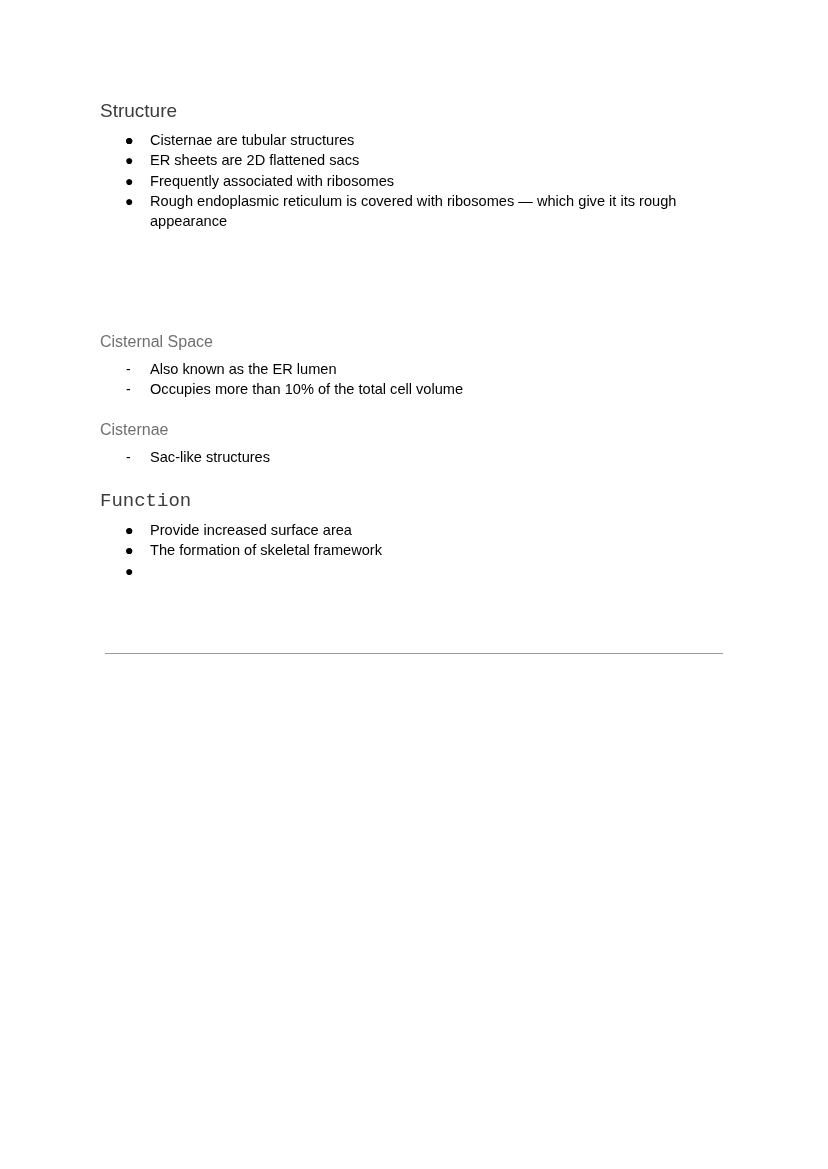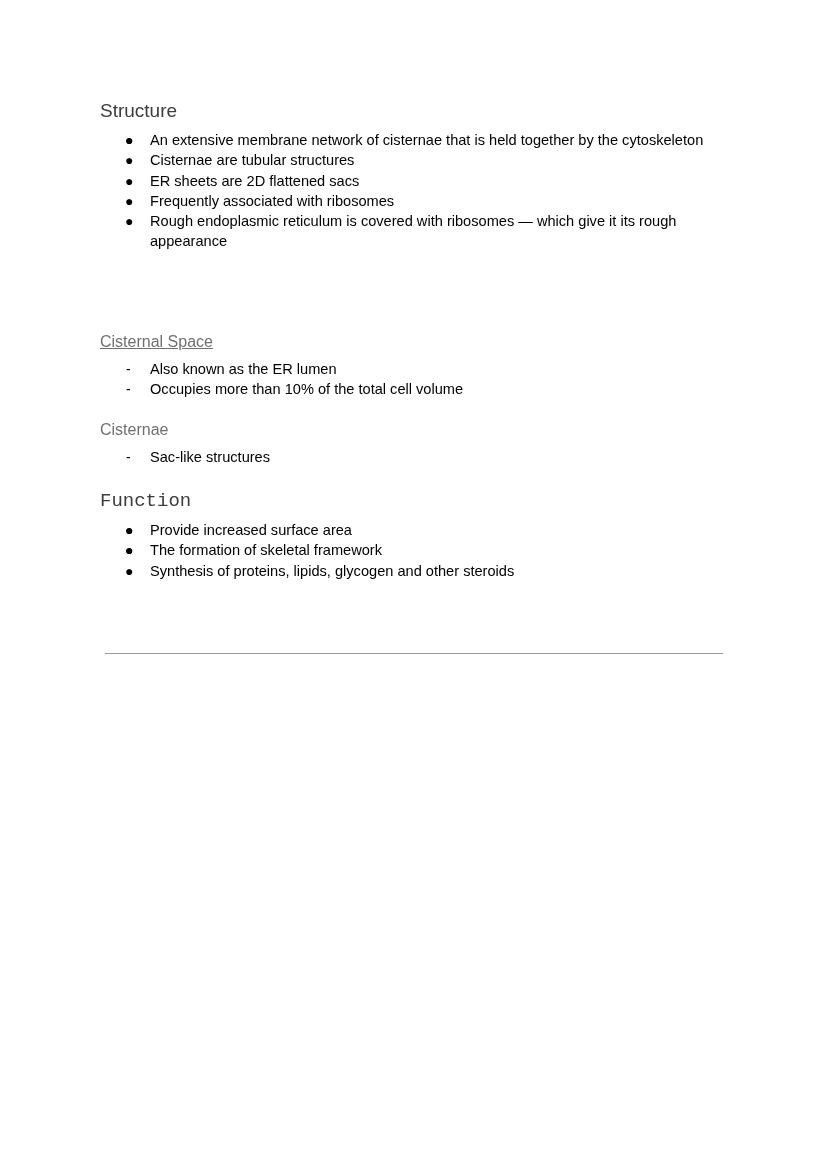--- a/index.html
+++ b/index.html
@@ -14,41 +14,41 @@
   .rule { position:absolute; left:105px; top:653px; width:618px; height:1px; background:#9a9a9a; }
 </style>
 </head>
 <body>
 
 <div class="page">
 
   <div class="h2" style="top:100px;">Structure</div>
   <ul class="list" style="top:130px;">
     <li class="li"><span class="bullet">●</span></li>
-    <li class="li"><span class="bullet">●</span><span>An extensive membrane network of cisternae that is held together by the cytoskeleton</span></li>
+    <li class="li"><span class="bullet">●</span></li>
     <li class="li"><span class="bullet">●</span><span>Cisternae are tubular structures</span></li>
     <li class="li"><span class="bullet">●</span><span>ER sheets are 2D flattened sacs</span></li>
     <li class="li"><span class="bullet">●</span><span>Frequently associated with ribosomes</span></li>
     <li class="li"><span class="bullet">●</span><span>Rough endoplasmic reticulum is covered with ribosomes — which give it its rough appearance</span></li>
   </ul>
 
-  <div class="h3" style="top:332px;text-decoration:underline;">Cisternal Space</div>
+  <div class="h3" style="top:332px;">Cisternal Space</div>
   <ul class="list" style="top:359px;">
     <li class="li"><span class="dash">-</span><span>Also known as the ER lumen</span></li>
     <li class="li"><span class="dash">-</span><span>Occupies more than 10% of the total cell volume</span></li>
   </ul>
 
   <div class="h3" style="top:420px;">Cisternae</div>
   <ul class="list" style="top:447px;">
     <li class="li"><span class="dash">-</span><span>Sac-like structures</span></li>
   </ul>
 
   <div class="h2" style="top:490px;font-family:Liberation Mono, monospace;">Function</div>
   <ul class="list" style="top:520px;">
     <li class="li"><span class="bullet">●</span></li>
     <li class="li"><span class="bullet">●</span><span>Provide increased surface area</span></li>
     <li class="li"><span class="bullet">●</span></li>
     <li class="li"><span class="bullet">●</span><span>The formation of skeletal framework</span></li>
-    <li class="li"><span class="bullet">●</span><span>Synthesis of proteins, lipids, glycogen and other steroids</span></li>
+    <li class="li"><span class="bullet">●</span></li>
   </ul>
 
   <div class="rule"></div>
 </div>
 
 </body></html>

